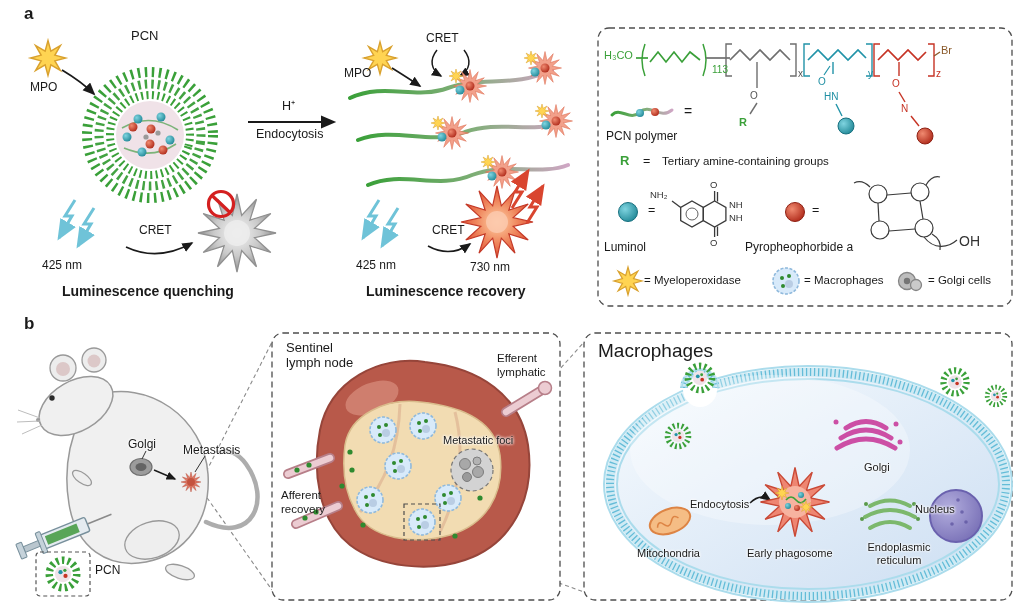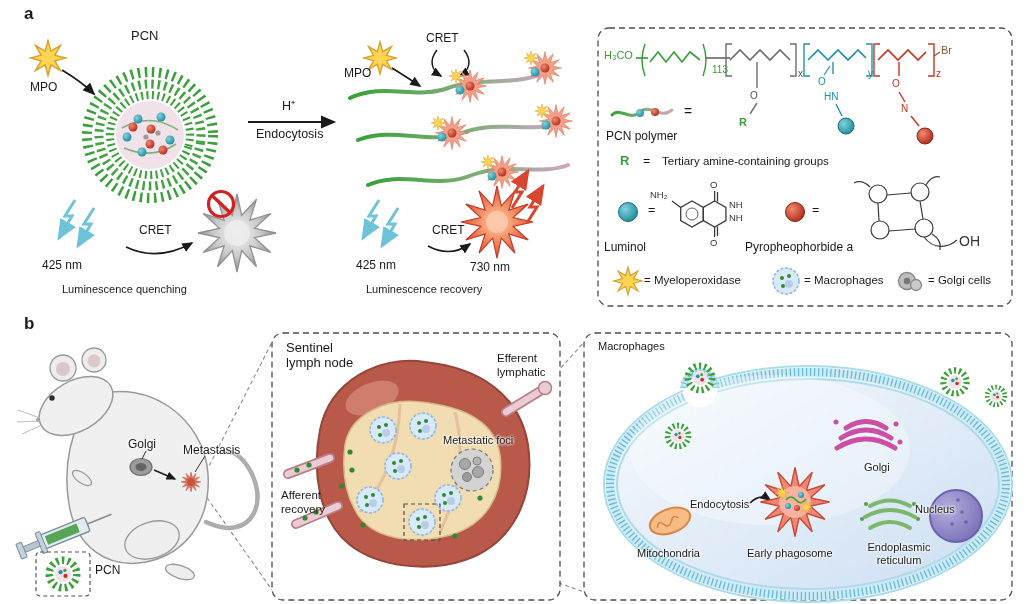--- a/index.html
+++ b/index.html
@@ -1,21 +1,21 @@
 <!DOCTYPE html>
 <html><head>
 <meta charset="utf-8">
 <style>
   html,body{margin:0;padding:0;background:#fff;}
   #fig{position:relative;width:1028px;height:604px;background:#fff;overflow:hidden;
        font-family:"Liberation Sans",sans-serif;color:#1a1a1a;}
   #art{position:absolute;left:0;top:0;}
   .lbl{position:absolute;font-size:12px;line-height:1.18;white-space:pre-line;}
   .bold{font-weight:bold;}
-  .cap{font-size:11px;font-weight:normal;}
+  .cap{font-size:14px;font-weight:bold;}
   .panel{font-size:17px;font-weight:bold;}
   .c-green{color:#3aa039;} .c-teal{color:#1f8fa3;} .c-red{color:#c63324;}
   .c-br{color:#8a5a2a;} .c-gray{color:#555;} .c-dk{color:#333;}
   .tk{font-size:10px;} .sub{font-size:10px;}
   .glow{text-shadow:0 0 3px #fff,0 0 3px #fff,0 0 3px #fff;}
   .ctr{text-align:center;}
 </style>
 </head>
 <body>
 
@@ -448,21 +448,21 @@
 <div class="lbl" style="left:95px;top:563px">PCN</div>
 
 <div class="lbl" style="left:286px;top:340px;font-size:13px">Sentinel
 lymph node</div>
 <div class="lbl" style="left:497px;top:352px;font-size:11.5px">Efferent
 lymphatic</div>
 <div class="lbl" style="left:281px;top:489px;font-size:11.5px">Afferent
 recovery</div>
 <div class="lbl glow" style="left:443px;top:434px;font-size:11px">Metastatic foci</div>
 
-<div class="lbl" style="left:598px;top:340px;font-size:11px">Macrophages</div>
+<div class="lbl" style="left:598px;top:340px;font-size:19px">Macrophages</div>
 <div class="lbl glow" style="left:690px;top:498px;font-size:11px">Endocytosis</div>
 <div class="lbl glow" style="left:637px;top:547px;font-size:11px">Mitochondria</div>
 <div class="lbl glow" style="left:747px;top:547px;font-size:11px">Early phagosome</div>
 <div class="lbl glow" style="left:864px;top:461px;font-size:11px">Golgi</div>
 <div class="lbl glow" style="left:915px;top:503px;font-size:11px">Nucleus</div>
 <div class="lbl glow ctr" style="left:856px;top:541px;width:86px;font-size:11px">Endoplasmic
 reticulum</div>
 
 </div>
 

